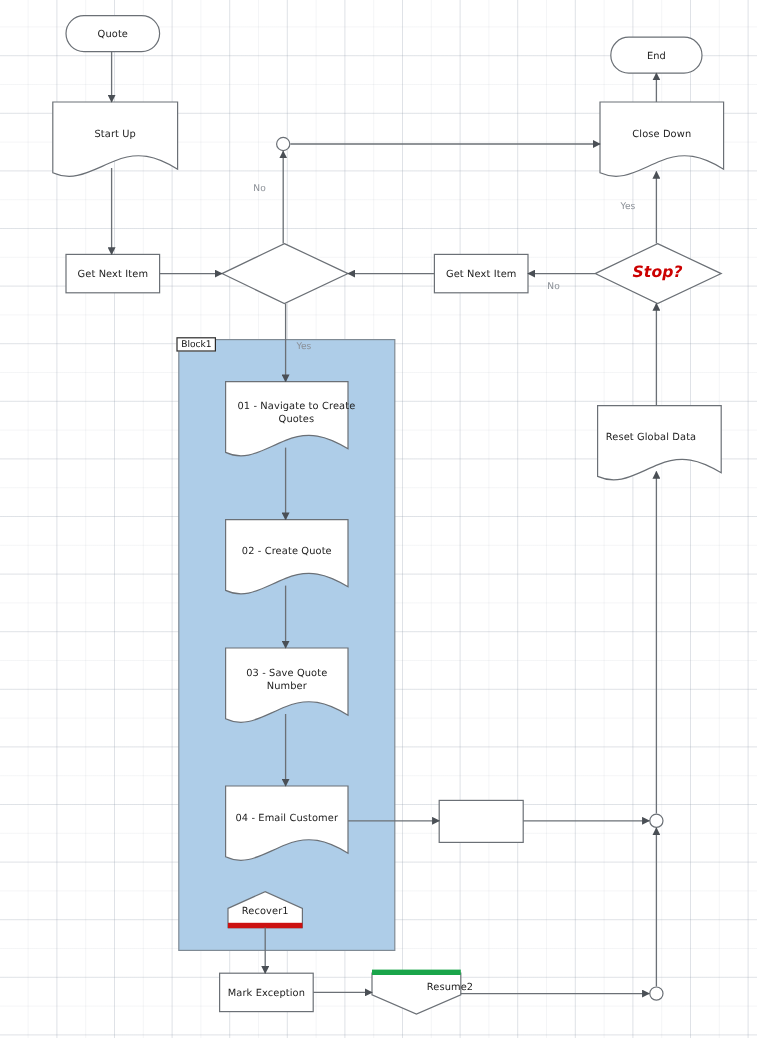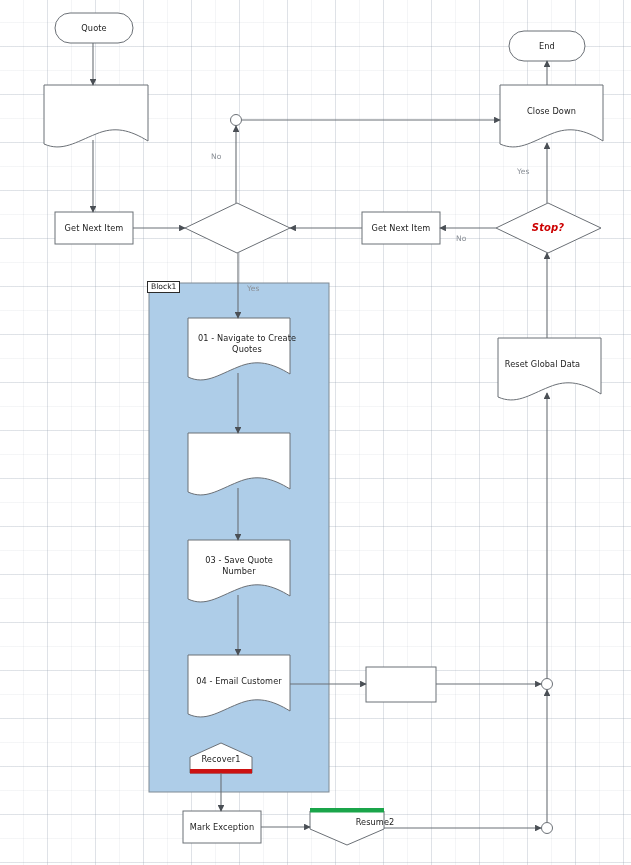--- a/index.html
+++ b/index.html
@@ -54,21 +54,21 @@
     background: #ffffff;
     border: 1px solid #2b2b2b;
     padding: 1px 3px 1px 3px;
     line-height: 1.1;
     letter-spacing: 0px;
   }
   .stop-label {
     color: #cc0000;
     font-weight: bold;
     font-style: italic;
-    font-size: 10px;
+    font-size: 13px;
   }
 </style>
 </head>
 <body>
 
 <div id="canvas">
 
   <svg id="diagram-svg" viewBox="0 0 631 865" xmlns="http://www.w3.org/2000/svg">
     <defs>
       <marker id="arrow" viewBox="0 0 10 10" refX="9" refY="5" markerWidth="6" markerHeight="6" orient="auto-start-reverse">
@@ -166,37 +166,39 @@
       <line x1="261" y1="827" x2="310" y2="827" marker-end="url(#arrow)"></line>
 
       <line x1="384" y1="828" x2="541" y2="828" marker-end="url(#arrow)"></line>
     </g>
   </svg>
 
   <div class="block-tag" style="left:147px; top:281px;">Block1</div>
 
   <div class="node-label" style="left:55px; top:13px; width:78px; height:30px;">Quote</div>
 
+  <div class="node-label" style="left:44px; top:85px; width:104px; height:52px;">Start Up</div>
 
   <div class="node-label" style="left:55px; top:212px; width:78px; height:32px;">Get Next Item</div>
 
 
   <div class="node-label" style="left:500px; top:85px; width:103px; height:52px;">Close Down</div>
 
   <div class="node-label" style="left:509px; top:31px; width:76px; height:30px;">End</div>
 
   <div class="node-label" style="left:362px; top:212px; width:78px; height:32px;">Get Next Item</div>
 
   <div class="node-label stop-label" style="left:506px; top:203px; width:84px; height:50px;">Stop?</div>
 
   <div class="node-label" style="left:498px; top:338px; width:89px; height:52px;">Reset Global Data</div>
 
   <div class="node-label" style="left:188px; top:318px; width:118px; height:52px;">01 - Navigate to Create
 Quotes</div>
 
+  <div class="node-label" style="left:188px; top:433px; width:102px; height:52px;">02 - Create Quote</div>
 
   <div class="node-label" style="left:188px; top:540px; width:102px; height:52px;">03 - Save Quote
 Number</div>
 
   <div class="node-label" style="left:188px; top:655px; width:102px; height:52px;">04 - Email Customer</div>
 
   <div class="node-label" style="left:190px; top:748px; width:62px; height:22px;">Recover1</div>
 
   <div class="node-label" style="left:183px; top:811px; width:78px; height:32px;">Mark Exception</div>
 

